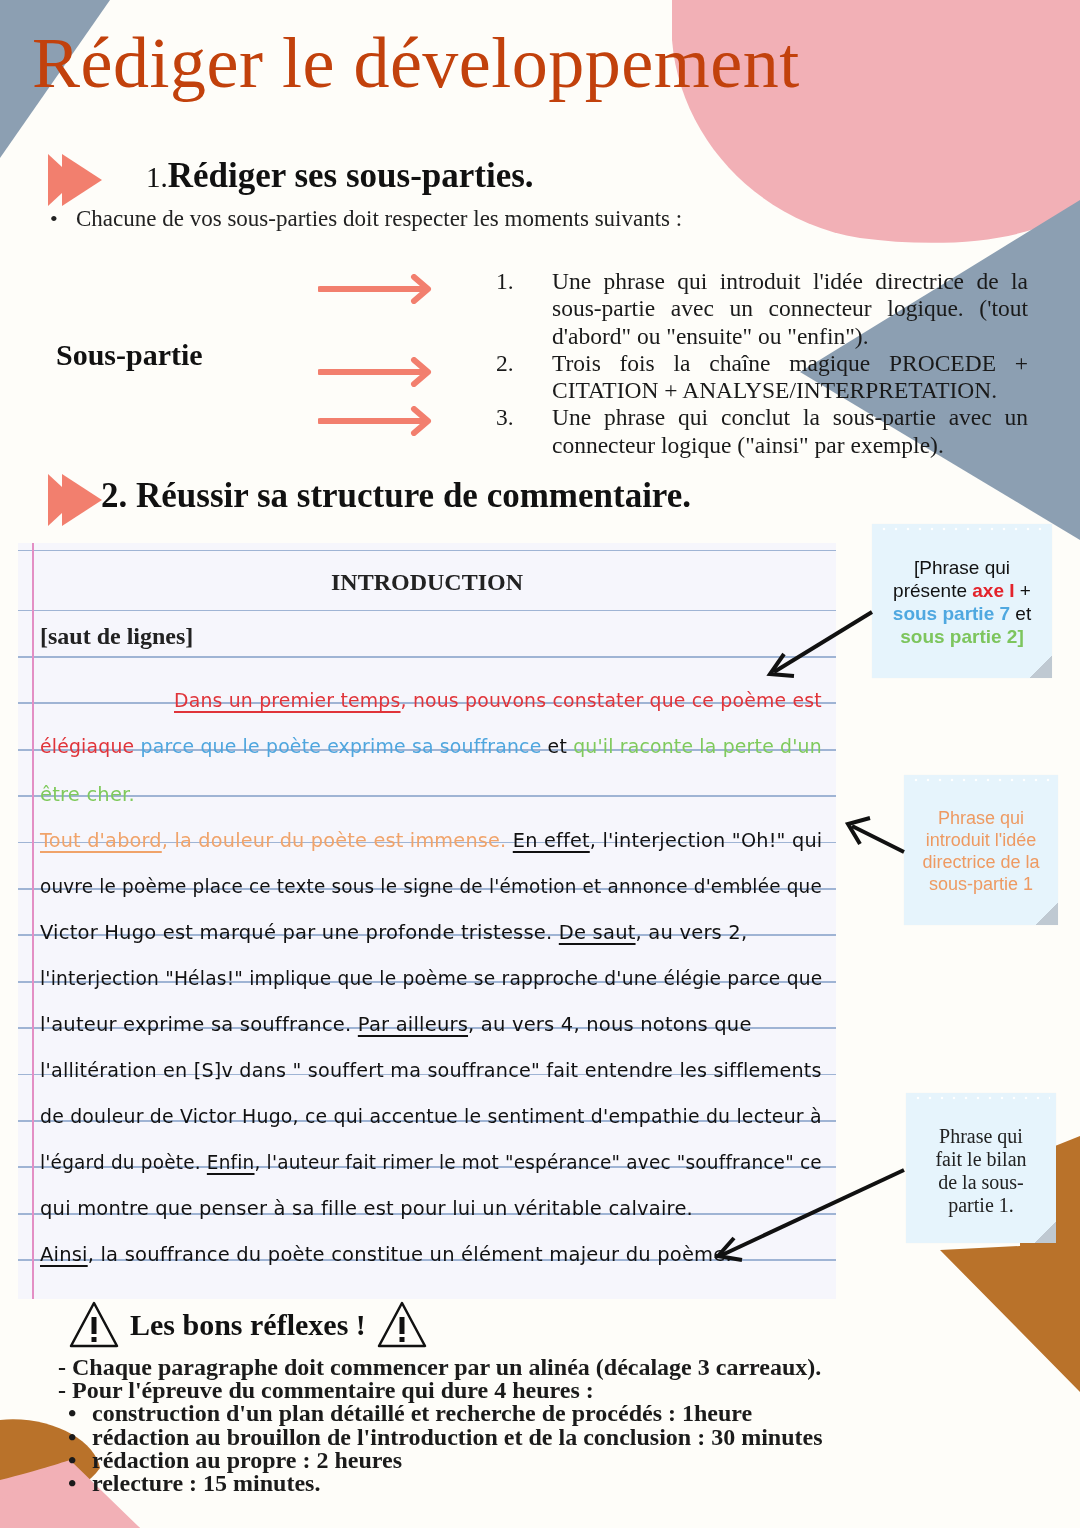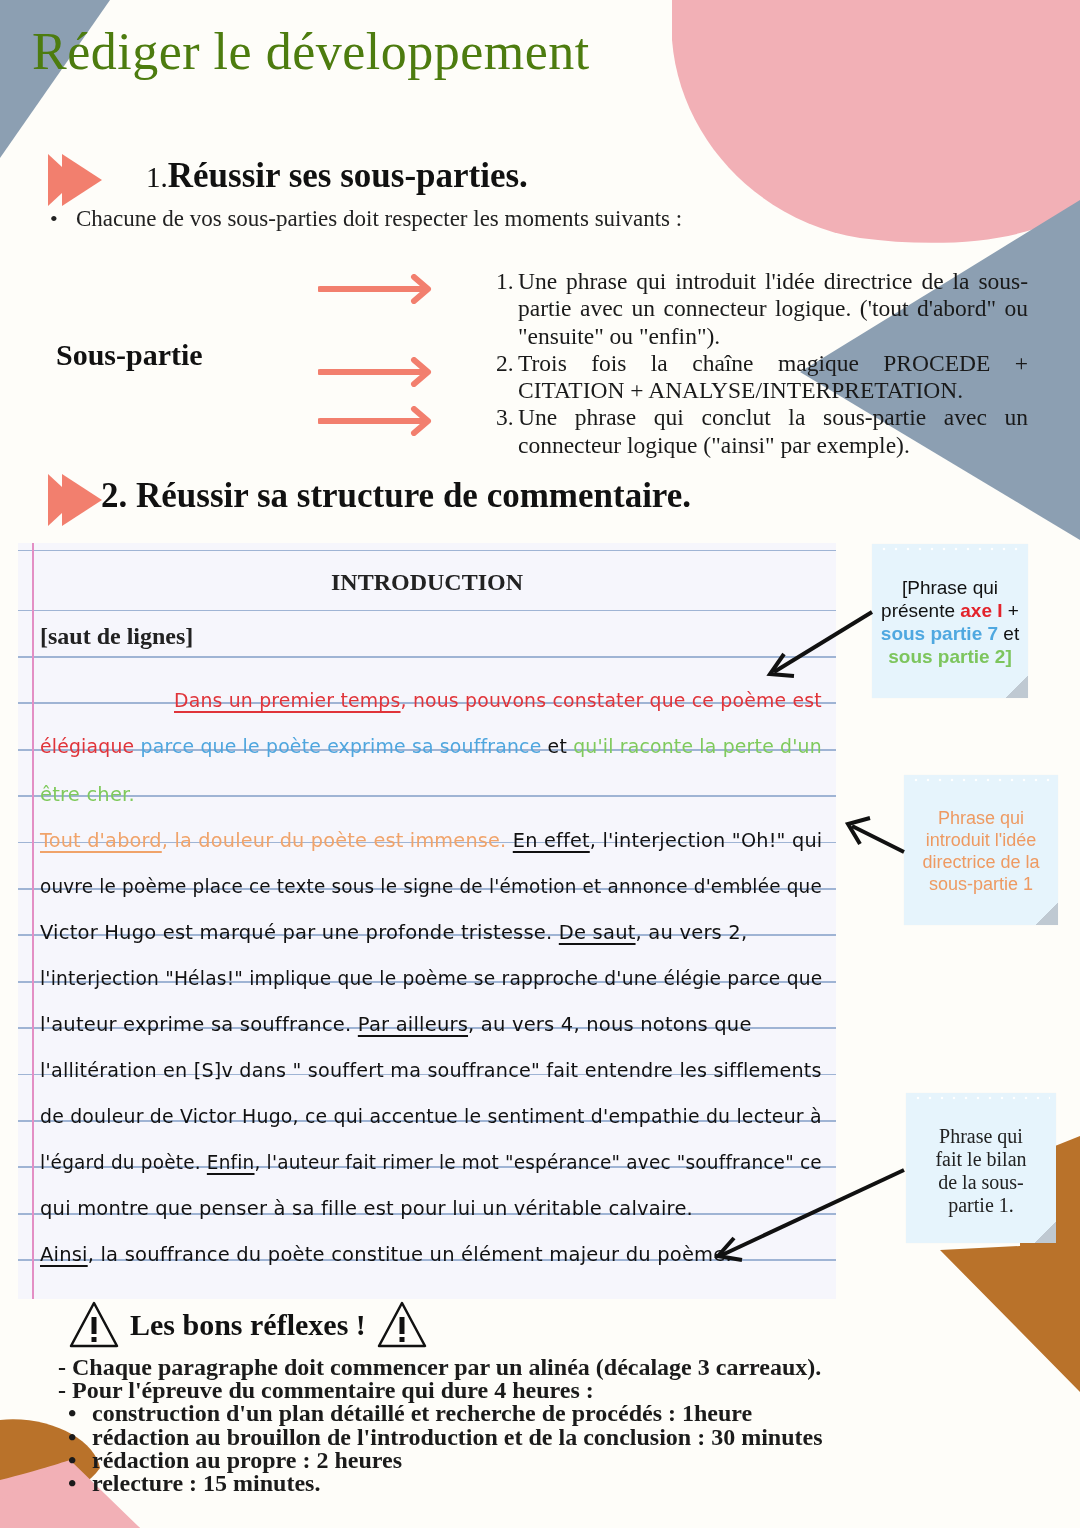--- a/index.html
+++ b/index.html
@@ -10,22 +10,22 @@
     font-family: "DejaVu Serif", "Liberation Serif", serif;
     color: #111;
   }
   .deco { position: absolute; }
   .layer { position: absolute; z-index: 2; }
 
   
   .title {
     left: 32px; top: 22px;
     font-family: "Liberation Serif", serif;
-    font-size: 52px; font-weight: normal; letter-spacing: 0.5px;
-    color: #4d7c0f;
+    font-size: 72px; font-weight: normal; letter-spacing: 0.5px;
+    color: #c2410c;
   }
 
   .ff-icon { position: absolute; }
   .h2 {
     font-family: "Liberation Serif", serif;
     font-weight: bold; font-size: 35px; color: #111;
   }
   .bullet-line {
     left: 50px; top: 206px;
     font-family: "Liberation Serif", serif; font-size: 23px; color: #222;
@@ -37,21 +37,21 @@
     font-family: "Liberation Serif", serif; font-weight: bold; font-size: 30px;
   }
 
   .steps {
     left: 496px; top: 268px; width: 532px;
     font-family: "Liberation Serif", serif; font-size: 23.5px; line-height: 27.3px;
     color: #1a1a1a;
   }
   .steps li { list-style: none; display: flex; text-align: justify; }
   .steps .num { width: 22px; flex: none; }
-  .steps .txt { flex: 1; }
+  .steps .txt { flex: 1; margin-left: 34px; }
 
   
   .notebook {
     left: 18px; top: 543px; width: 818px; height: 756px;
     background: #f6f6fc;
     background-image: repeating-linear-gradient(
       to bottom,
       transparent 0px, transparent 44.5px,
       #9fb4d4 44.5px, #9fb4d4 46.4px
     );
@@ -92,21 +92,21 @@
   .note .fold {
     position: absolute; right: 0; bottom: 0; width: 22px; height: 22px;
     background: linear-gradient(135deg, #e6f4fc 50%, #bfc9d2 50%);
   }
   .note .holes {
     position: absolute; left: 6px; right: 6px; top: 3px; height: 4px;
     background-image: radial-gradient(circle, #fff 1.3px, transparent 1.6px);
     background-size: 12px 4px;
   }
   .note .inner { position: absolute; left: 0; right: 0; }
-  .note1 { left: 872px; top: 544px; width: 156px; height: 154px; }
+  .note1 { left: 872px; top: 524px; width: 180px; height: 154px; }
   .note1 .inner { top: 32px; font-size: 19px; line-height: 23px; color: #111; }
   .note1 .axe { color: #e3232b; font-weight: bold; }
   .note1 .sp1 { color: #4fa8e0; font-weight: bold; }
   .note1 .sp2 { color: #7dc55d; font-weight: bold; }
   .note2 { left: 904px; top: 775px; width: 154px; height: 150px; }
   .note2 .inner { top: 32px; font-size: 18px; line-height: 22px; color: #ee9a62; }
   .note3 { left: 906px; top: 1093px; width: 150px; height: 150px; }
   .note3 .inner { top: 32px; font-family: "Liberation Serif", serif; font-size: 20px; line-height: 23px; color: #222; }
 
   
@@ -137,21 +137,21 @@
   <path d="M0,1500 L60,1464 L140,1528 L0,1528 Z" fill="#f2b0b6"></path>
 </svg>
 
 <h1 class="layer title">Rédiger le développement</h1>
 
 <svg class="ff-icon" style="left:48px;top:154px;z-index:2;" width="56" height="52" viewBox="0 0 56 52">
   <polygon points="0,0 28,26 0,52" fill="#f27f6e"></polygon>
   <polygon points="14,0 54,26 14,52" fill="#f27f6e"></polygon>
 </svg>
 <div class="layer h2" style="left:146px;top:156px;">
-  <span style="font-size:29px;font-weight:normal;">1.</span><span>Réussir ses sous-parties.</span>
+  <span style="font-size:29px;font-weight:normal;">1.</span><span>Rédiger ses sous-parties.</span>
 </div>
 <div class="layer bullet-line">
   <span class="dot">•</span><span>Chacune de vos sous-parties doit respecter les moments suivants :</span>
 </div>
 
 <div class="layer sous-partie">Sous-partie</div>
 
 <svg class="layer" style="left:318px;top:274px;" width="116" height="30" viewBox="0 0 116 30">
     <line x1="2" y1="15" x2="108" y2="15" stroke="#f27f6e" stroke-width="6" stroke-linecap="round"></line>
     <polyline points="96,3 110,15 96,27" fill="none" stroke="#f27f6e" stroke-width="6" stroke-linecap="round" stroke-linejoin="round"></polyline>

